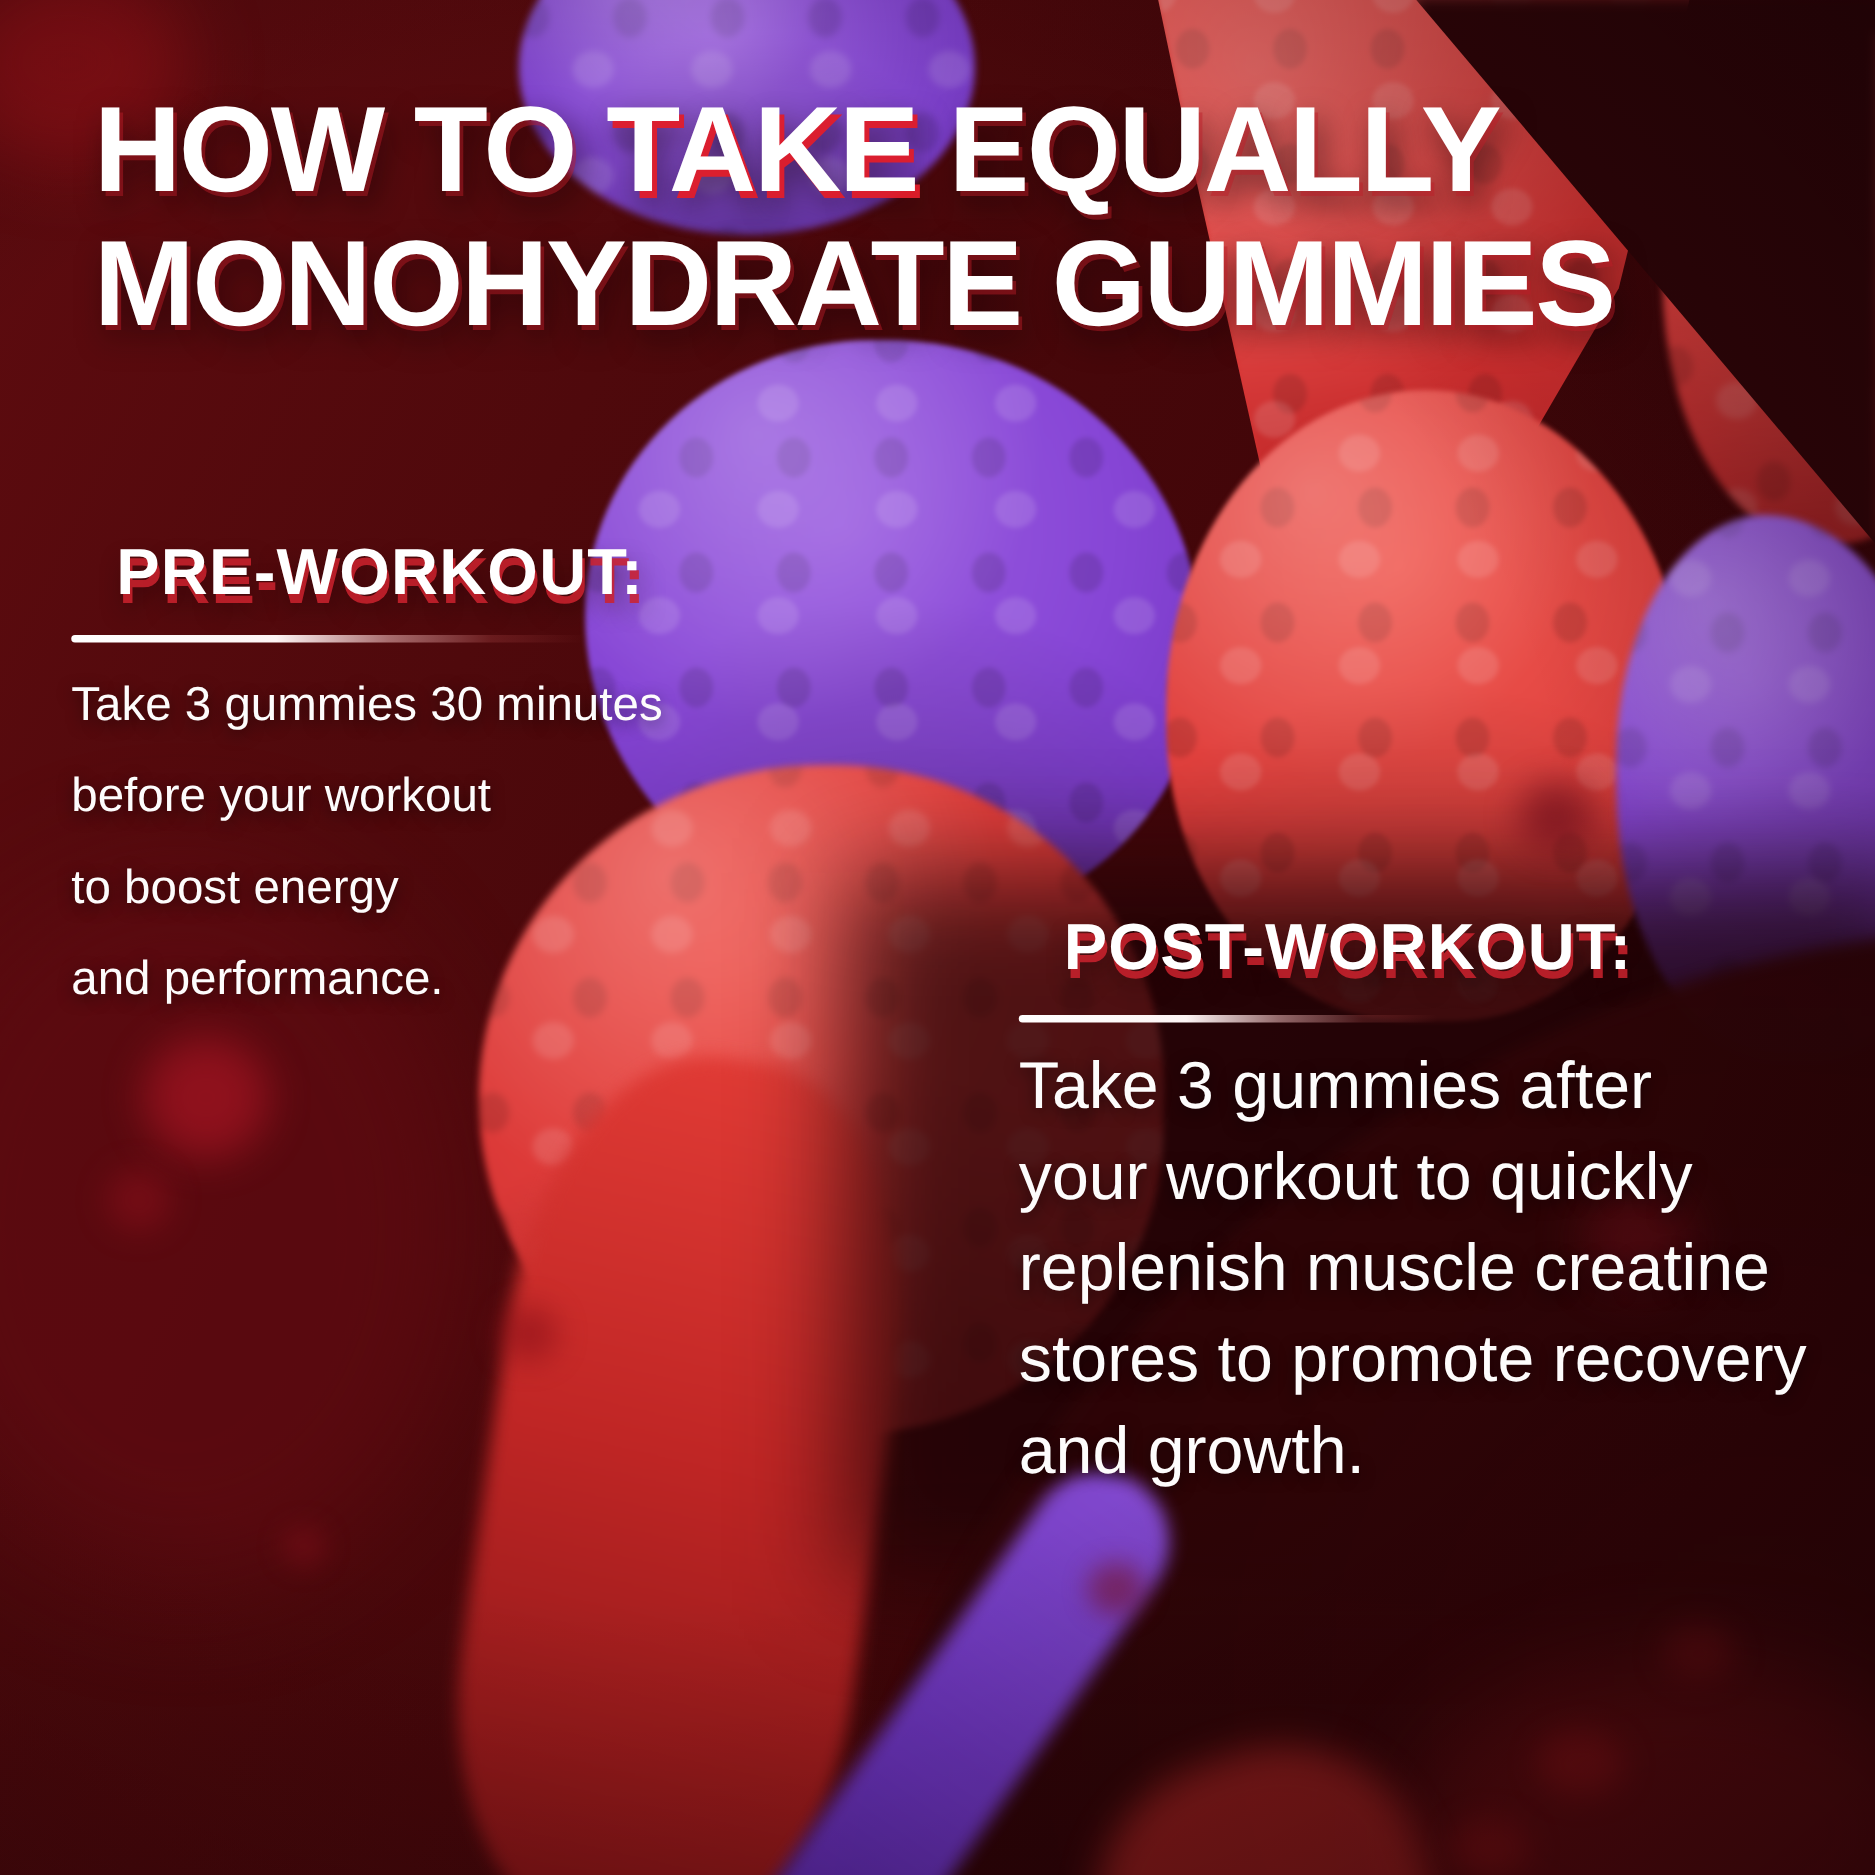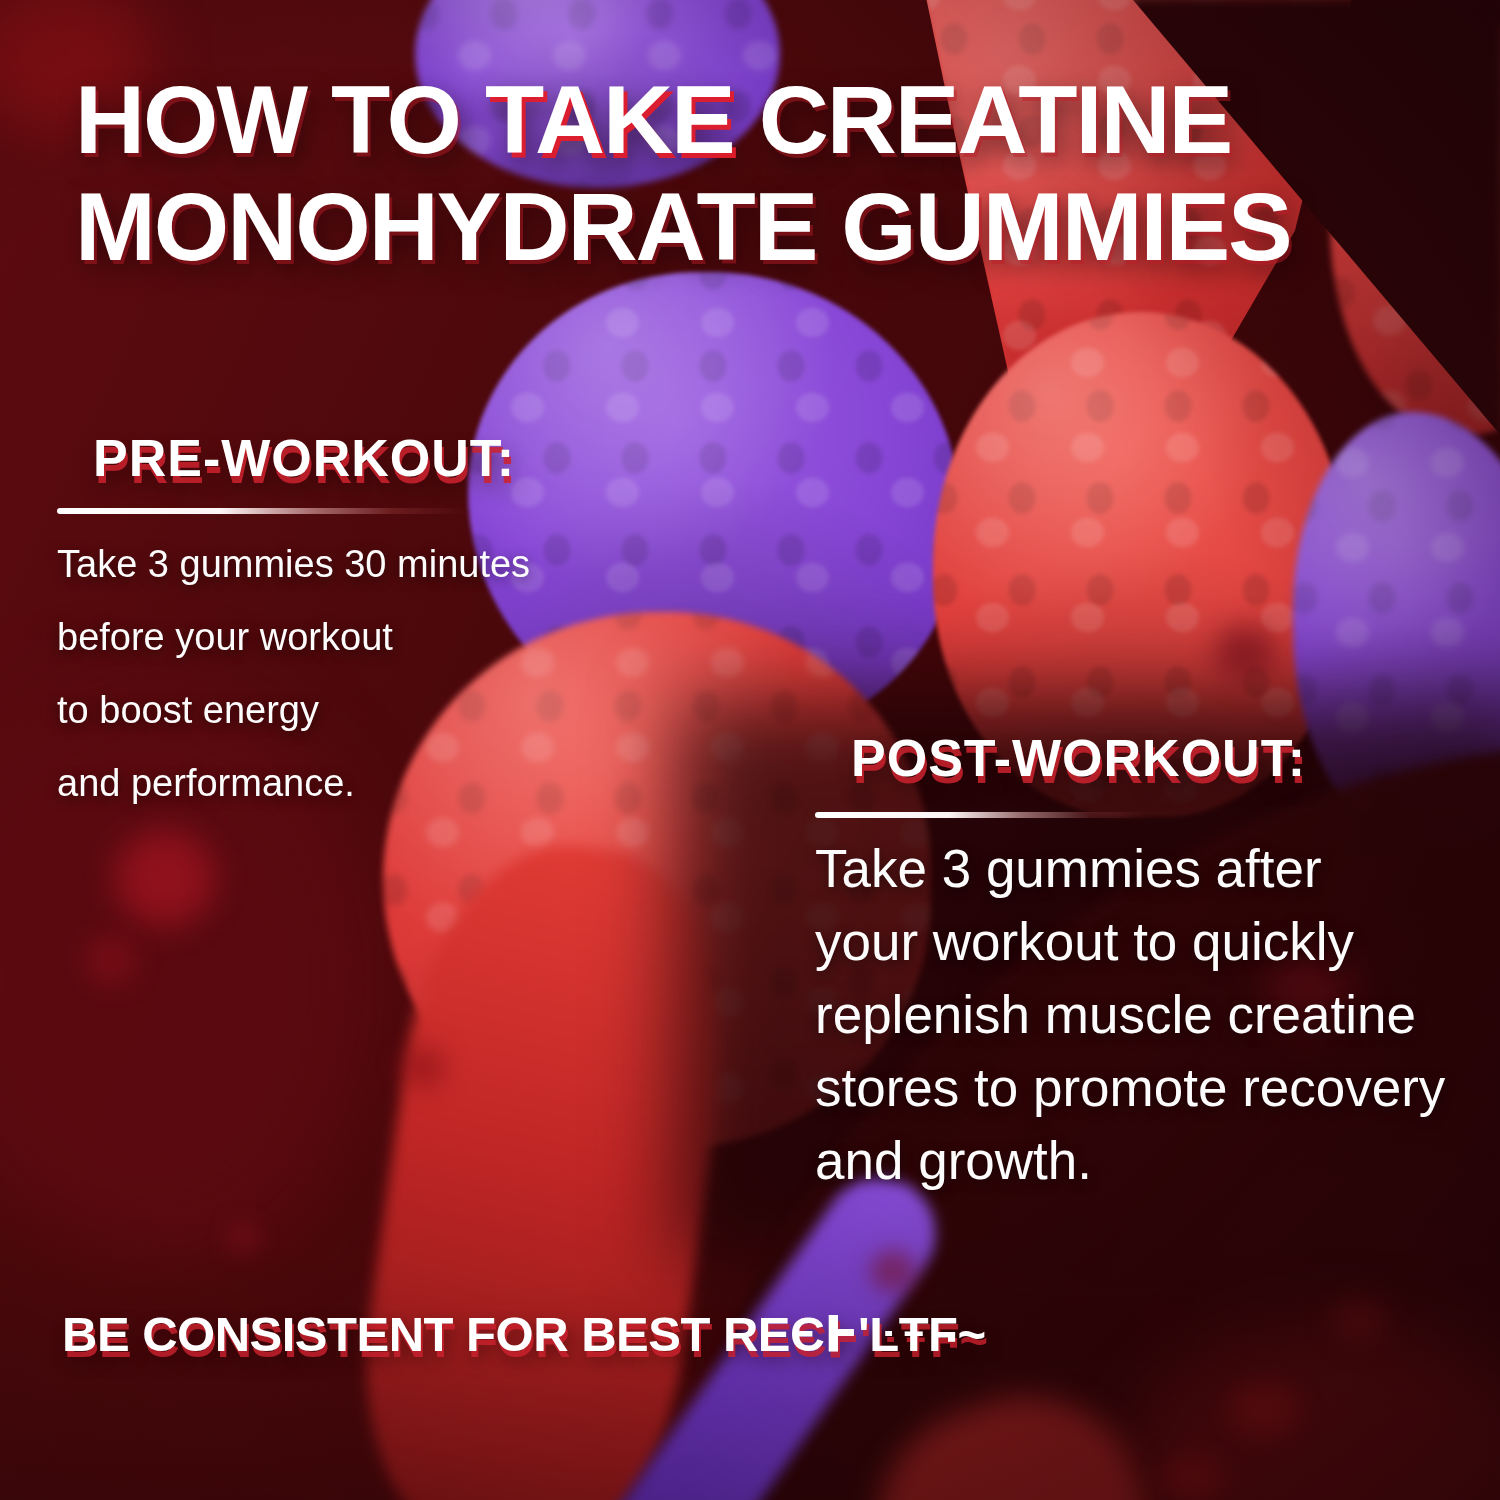--- a/index.html
+++ b/index.html
@@ -118,21 +118,21 @@
   <div class="abs dot" style="left:400px;top:1045px;width:46px;height:44px;background:#8a1018;filter:blur(12px);opacity:.6;"></div>
   <div class="abs dot" style="left:1215px;top:625px;width:60px;height:56px;background:#70101c;filter:blur(14px);opacity:.7;"></div>
   <div class="abs dot" style="left:1265px;top:950px;width:90px;height:82px;background:#5e0c14;filter:blur(18px);opacity:.7;"></div>
   <div class="abs dot" style="left:225px;top:1220px;width:36px;height:34px;background:#6f0d15;filter:blur(10px);opacity:.7;"></div>
   <div class="abs dot" style="left:870px;top:1250px;width:46px;height:42px;background:rgba(122,16,32,.55);filter:blur(10px);"></div>
   <div class="abs dot" style="left:1230px;top:1385px;width:70px;height:52px;background:#7a1014;filter:blur(12px);opacity:.75;"></div>
   <div class="abs dot" style="left:1160px;top:1455px;width:64px;height:48px;background:#7a1014;filter:blur(12px);opacity:.65;"></div>
   <div class="abs dot" style="left:1330px;top:1300px;width:58px;height:46px;background:#6b0e12;filter:blur(12px);opacity:.6;"></div>
   <div class="abs vignette"></div>
 
-  <h1 class="abs title" style="margin:0;"><span><span>HOW TO </span><span class="em">TAKE</span><span> CREATINE</span></span><br>
+  <h1 class="abs title" style="margin:0;"><span><span>HOW TO </span><span class="em">TAKE</span><span> EQUALLY</span></span><br>
     <span>MONOHYDRATE GUMMIES</span>
   </h1>
 
   <div class="abs section sec-pre">
     <div class="sec-heading">PRE-WORKOUT:</div>
     <div class="rule rule-pre"></div>
     <div class="sec-body">Take 3 gummies 30 minutes
 before your workout
 to boost energy
 and performance.</div>
@@ -142,16 +142,15 @@
     <div class="sec-heading">POST-WORKOUT:</div>
     <div class="rule rule-post"></div>
     <div class="sec-body">Take 3 gummies after
 your workout to quickly
 replenish muscle creatine
 stores to promote recovery
 and growth.</div>
   </div>
 
   <div class="abs footer">
-    <div>BE CONSISTENT FOR BEST REЄͰ'ĿŦϜ~</div>
   </div>
 
 </div>
 
 </body></html>

